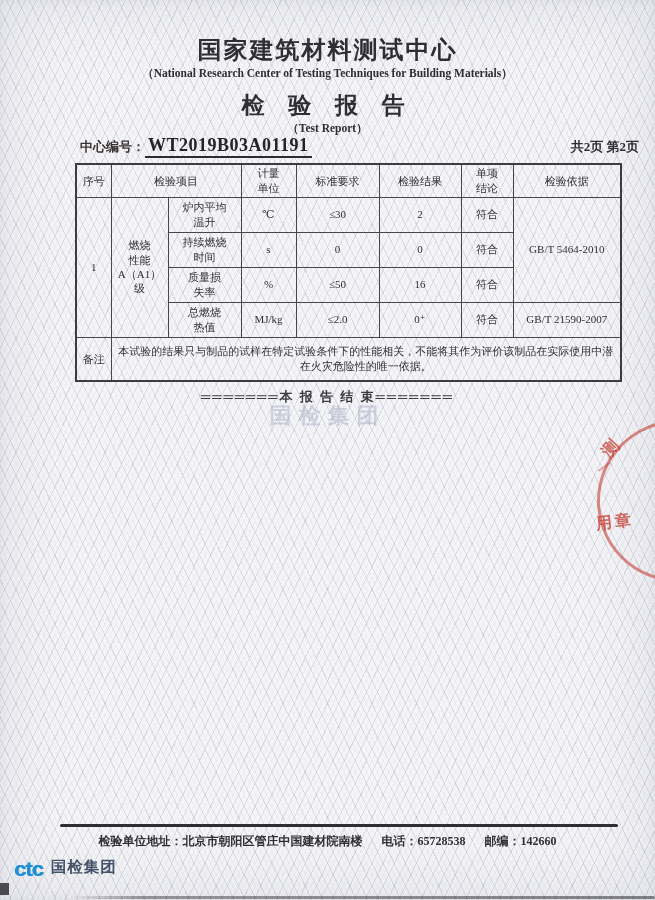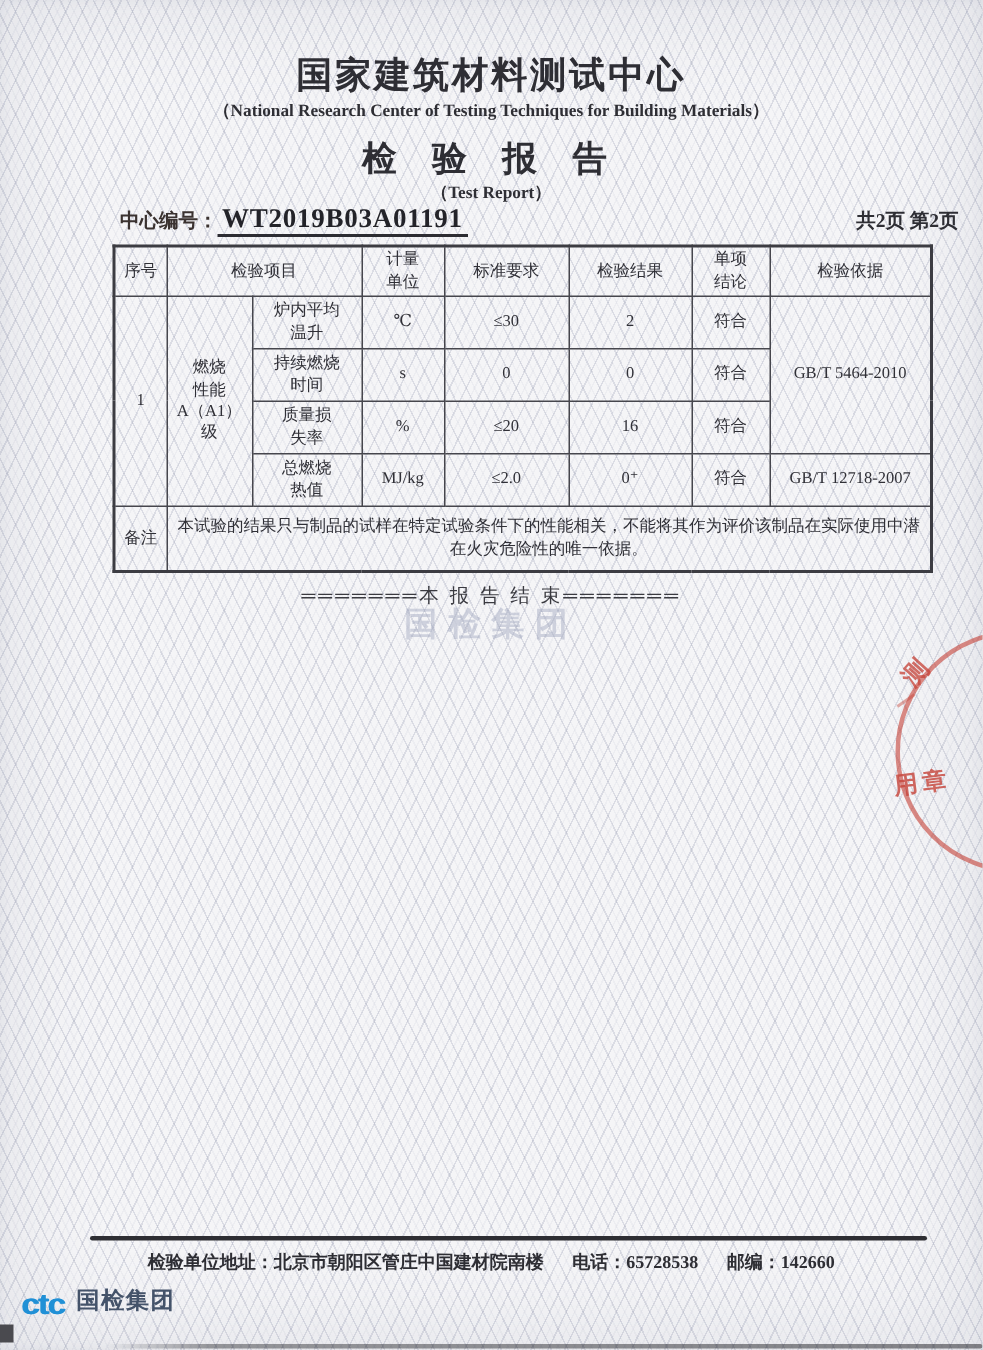--- a/index.html
+++ b/index.html
@@ -34,21 +34,21 @@
   table.report { position: absolute; left: 75px; top: 163px; width: 545px;
     border-collapse: collapse; table-layout: fixed; border: 2px solid #3c3c42; }
   table.report td { border: 1px solid #46464d; font-size: 11px; text-align: center;
     vertical-align: middle; padding: 1px 2px; line-height: 1.3; color: #303037; }
   td.preline { white-space: pre-line; }
   td.remark  { text-align: left; padding: 3px 8px; line-height: 1.6; font-size: 11.5px; }
   tr.h-header { height: 33px; }
   tr.h-data   { height: 35px; }
   tr.h-remark { height: 44px; }
 
-  .end-line  { top: 388px; font-size: 13px; font-weight: normal; letter-spacing: 2px; color: #3a3a40; }
+  .end-line  { top: 388px; font-size: 13px; font-weight: bold; letter-spacing: 2px; color: #3a3a40; }
   .watermark { top: 401px; font-size: 22px; font-weight: bold; letter-spacing: 7px; color: rgba(162,170,192,.48); }
 
   .stamp-circle { position: absolute; left: 597px; top: 420px; width: 162px; height: 162px;
     border: 3px solid rgba(198,70,60,.62); border-radius: 50%; }
   .stamp-char-top { position: absolute; left: 602px; top: 437px; color: rgba(198,70,60,.78);
     font-size: 17px; font-weight: bold; transform: rotate(-48deg); }
   .stamp-text-bottom { position: absolute; left: 596px; top: 512px; color: rgba(198,70,60,.82);
     font-size: 16px; font-weight: bold; letter-spacing: 3px; transform: rotate(-7deg); }
   .stamp-tick { position: absolute; left: 597px; top: 466px; width: 14px; height: 2px;
     background: rgba(198,70,60,.45); transform: rotate(-35deg); }
@@ -127,32 +127,32 @@
 时间</td>
         <td>s</td>
         <td>0</td>
         <td>0</td>
         <td>符合</td>
       </tr>
       <tr class="h-data">
         <td class="preline">质量损
 失率</td>
         <td>%</td>
-        <td>≤20</td>
+        <td>≤50</td>
         <td>16</td>
         <td>符合</td>
       </tr>
       <tr class="h-data">
         <td class="preline">总燃烧
 热值</td>
         <td>MJ/kg</td>
         <td>≤2.0</td>
         <td>0⁺</td>
         <td>符合</td>
-        <td>GB/T 12718-2007</td>
+        <td>GB/T 21590-2007</td>
       </tr>
       <tr class="h-remark">
         <td>备注</td>
         <td colspan="7" class="remark">本试验的结果只与制品的试样在特定试验条件下的性能相关，不能将其作为评价该制品在实际使用中潜在火灾危险性的唯一依据。</td>
       </tr>
     </tbody>
   </table>
 
   <div class="abs centered end-line">═══════本 报 告 结 束═══════</div>
   <div class="abs centered watermark">国检集团</div>

